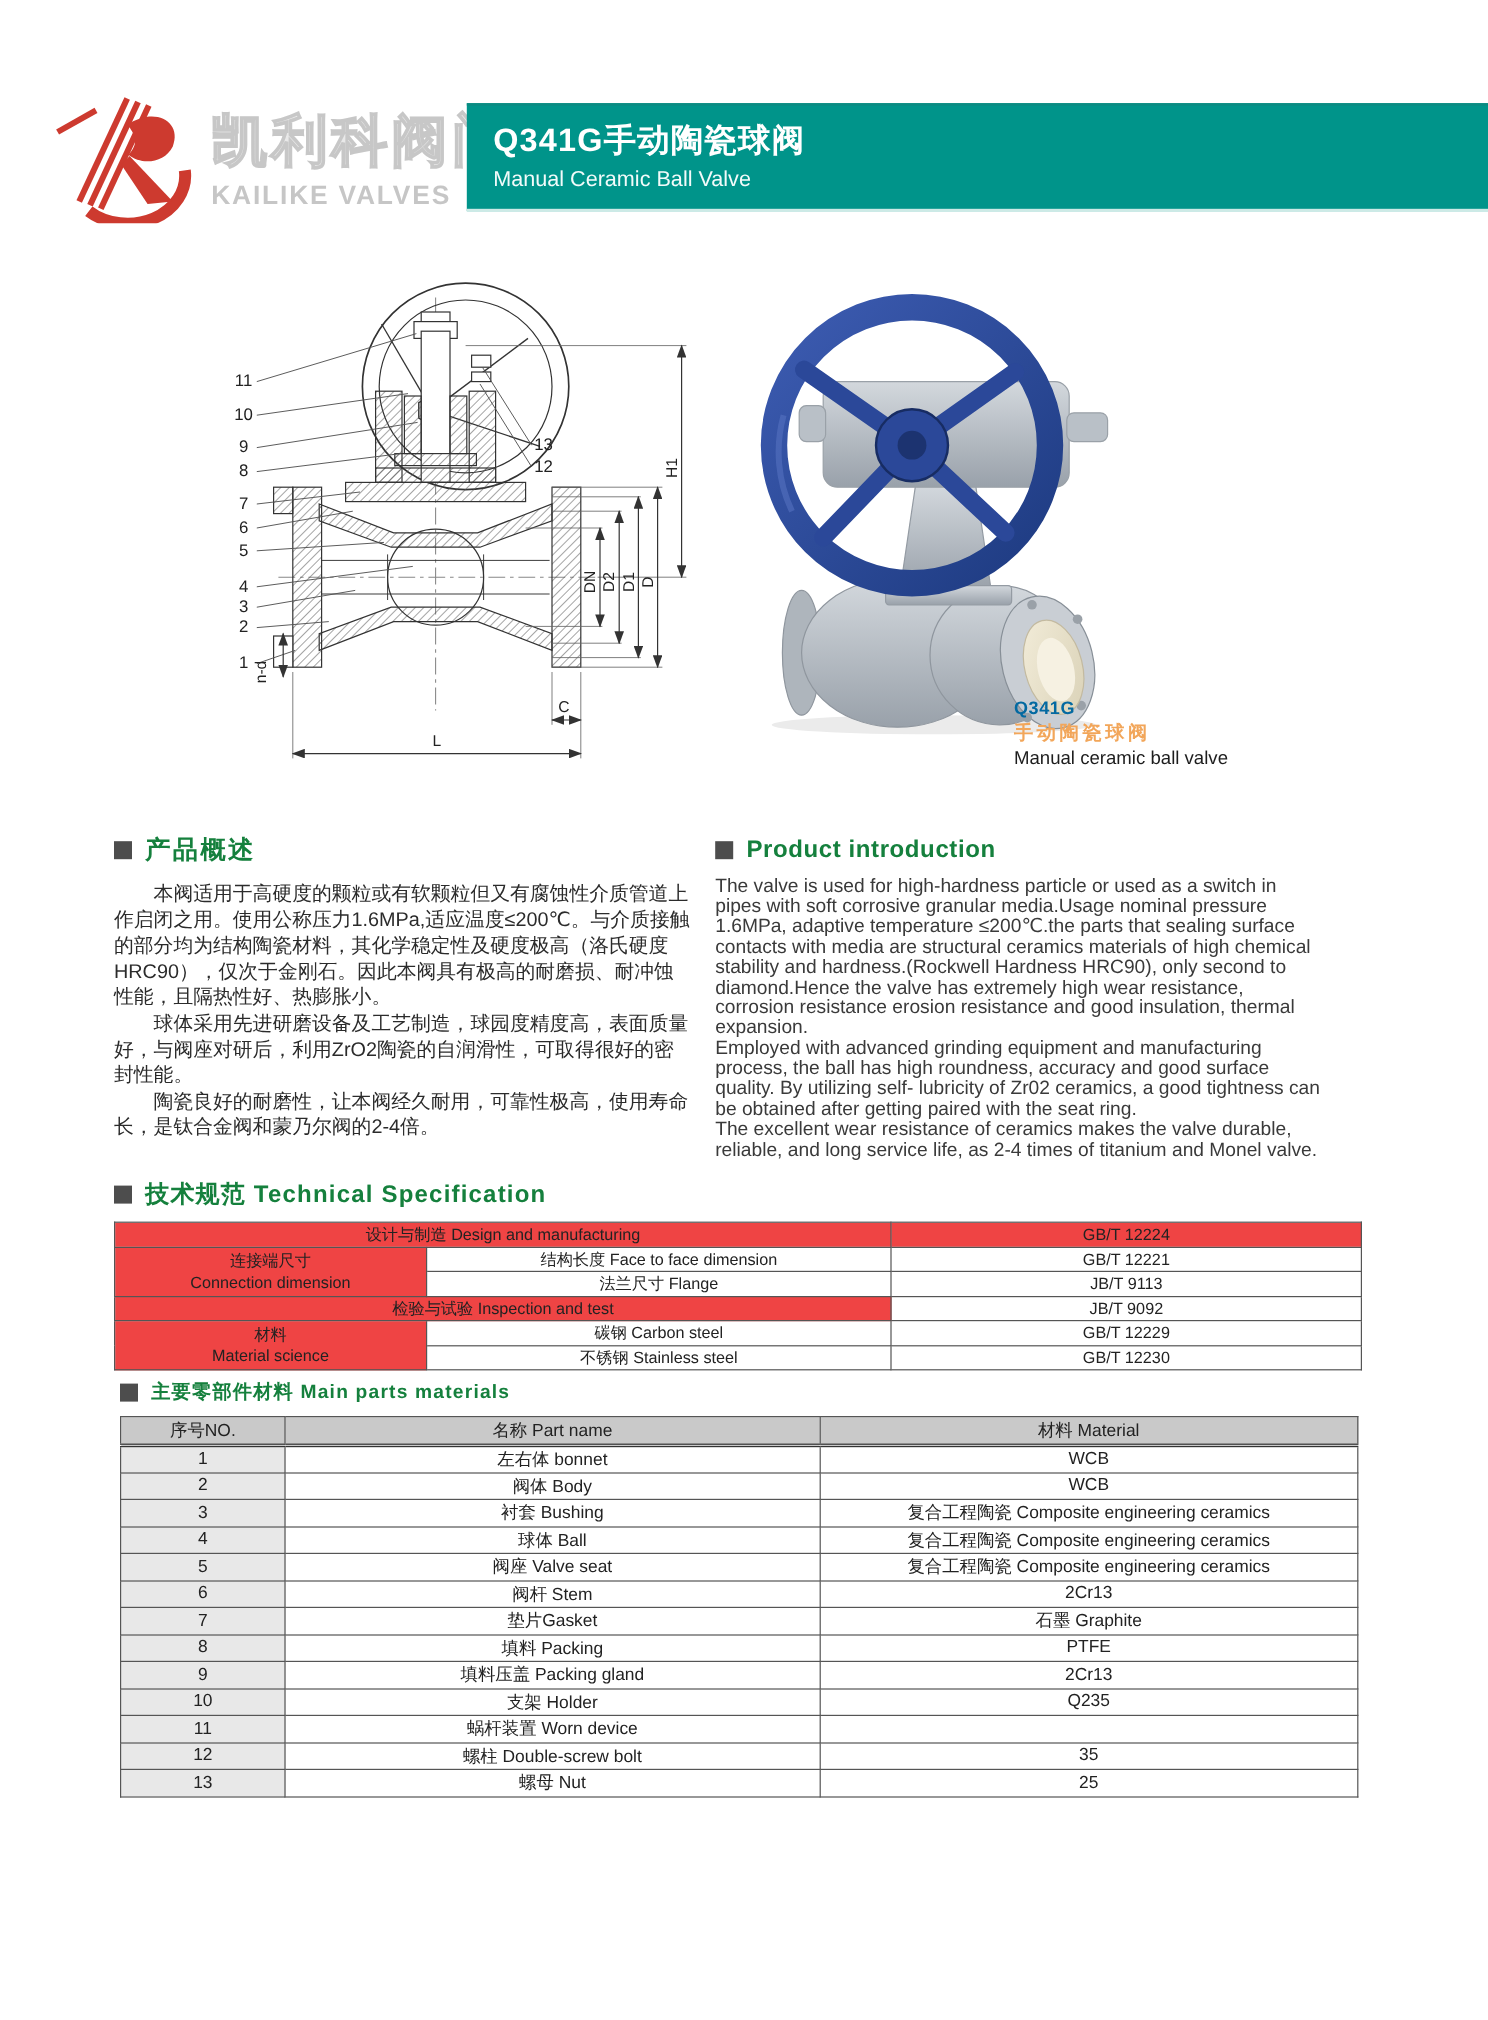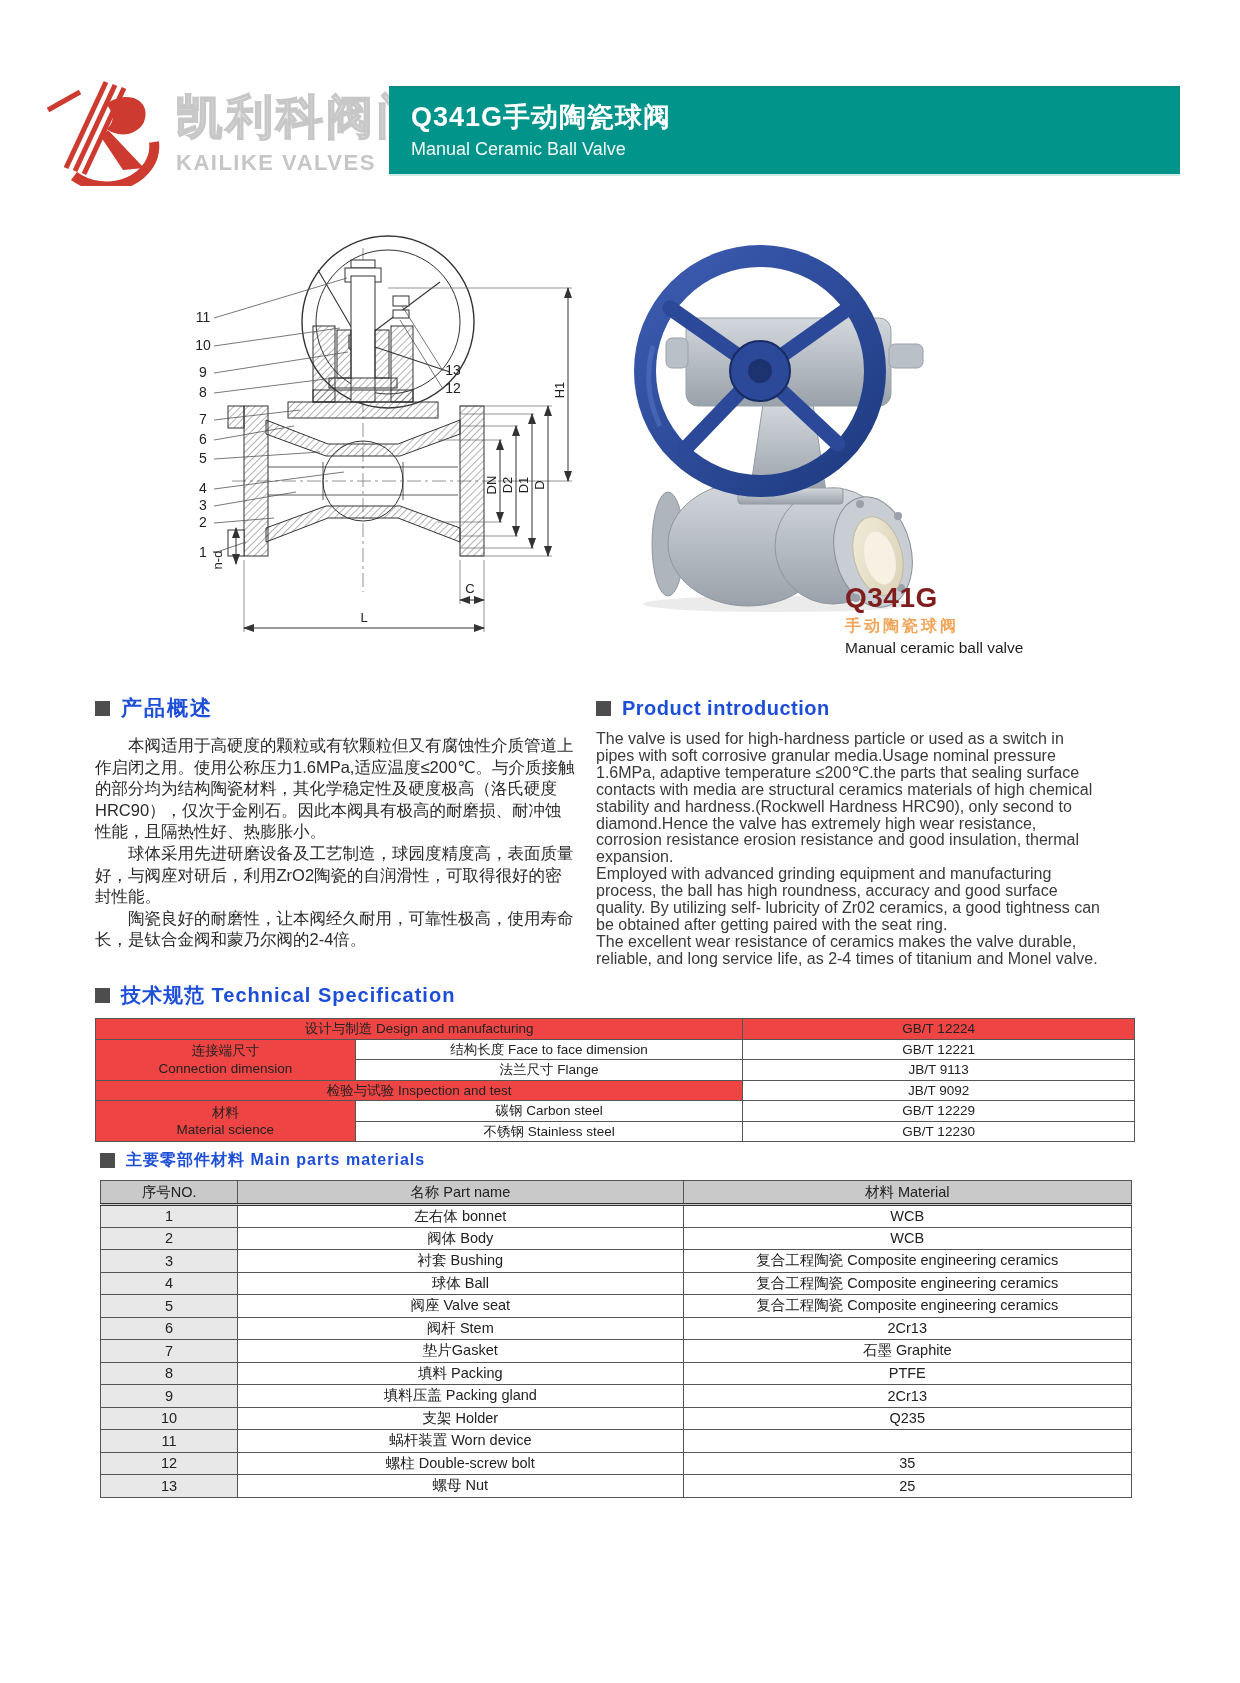--- a/index.html
+++ b/index.html
@@ -5,36 +5,36 @@
   * { margin:0; padding:0; box-sizing:border-box; }
   body { background:#ffffff; font-family:"Liberation Sans","DejaVu Sans",sans-serif; }
   .page { position:relative; width:1240px; height:1683px; background:#ffffff; overflow:hidden; }
 
   
   .logo { position:absolute; left:46px; top:70px; width:124px; height:116px; }
   .company { position:absolute; left:176px; top:86px; }
   .company-cn { font-size:47px; font-weight:bold; color:#e9e9e9; letter-spacing:3px;
                 -webkit-text-stroke:1.5px #c7c7c7; }
   .company-en { font-size:22px; font-weight:bold; color:#c6c6c6; letter-spacing:1.5px; margin-top:1px; }
-  .banner { position:absolute; left:389px; top:86px; width:791px; height:90px;
+  .banner { position:absolute; left:389px; top:86px; width:851px; height:90px;
             background:#00948A; padding:11px 0 0 22px; border-top:2px solid #0b8a81;
             border-bottom:2px solid #cdeae6; }
   .banner-title { font-size:27px; font-weight:bold; color:#ffffff; letter-spacing:1px; }
   .banner-sub { font-size:18px; color:#f2fbfa; margin-top:4px; }
 
   
   .drawing-svg { position:absolute; left:148px; top:230px; width:445px; height:425px; }
   .photo-svg { position:absolute; left:598px; top:226px; width:470px; height:386px; }
   .photo-caption { position:absolute; left:845px; top:582px; }
-  .caption-model { font-size:28px; font-weight:bold; color:#7f1d1d; letter-spacing:0.5px; }
+  .caption-model { font-size:15px; font-weight:bold; color:#0369a1; letter-spacing:0.5px; }
   .caption-cn { font-size:16px; font-weight:bold; color:#F2A65A; letter-spacing:3px; margin-top:2px; }
   .caption-en { font-size:15.5px; color:#1d1d1d; margin-top:2px; }
 
   
-  .section-heading { display:flex; align-items:center; gap:11px; font-weight:bold; color:#1d4ed8; }
+  .section-heading { display:flex; align-items:center; gap:11px; font-weight:bold; color:#15803d; }
   .bullet { width:15px; height:15px; background:#4d4d4d; flex:0 0 auto; }
 
   
   .overview { position:absolute; left:95px; top:694px; width:483px; }
   .overview .section-heading { font-size:21px; letter-spacing:2px; }
   .overview .paras { margin-top:13px; }
   .overview p { font-size:16.5px; line-height:21.6px; color:#2b2b2b; text-indent:2em; }
 
   .introduction { position:absolute; left:596px; top:697px; width:508px; }
   .introduction .section-heading { font-size:20px; letter-spacing:0.5px; }

